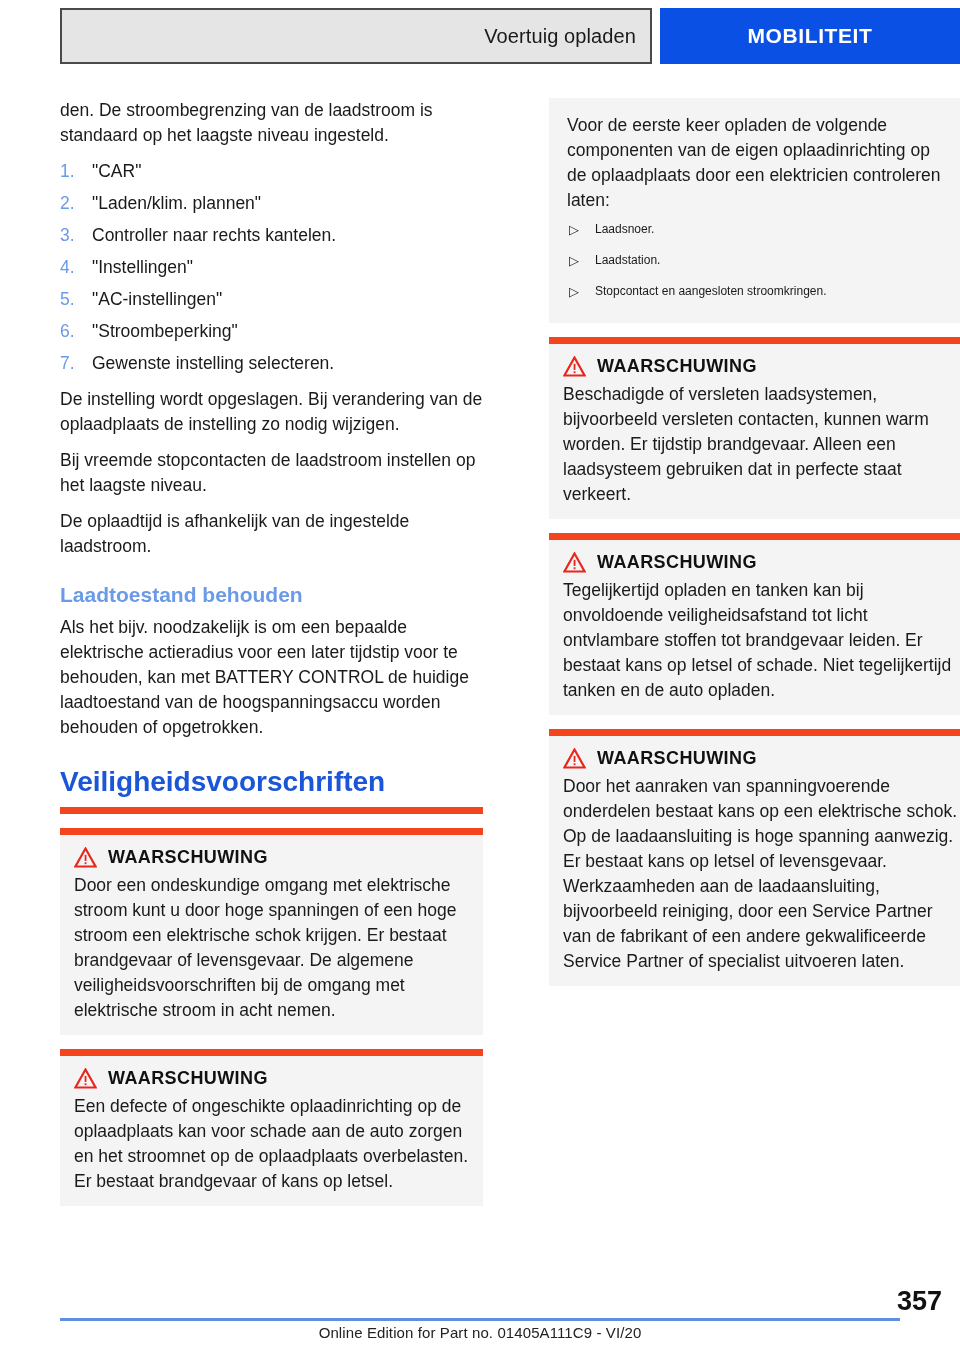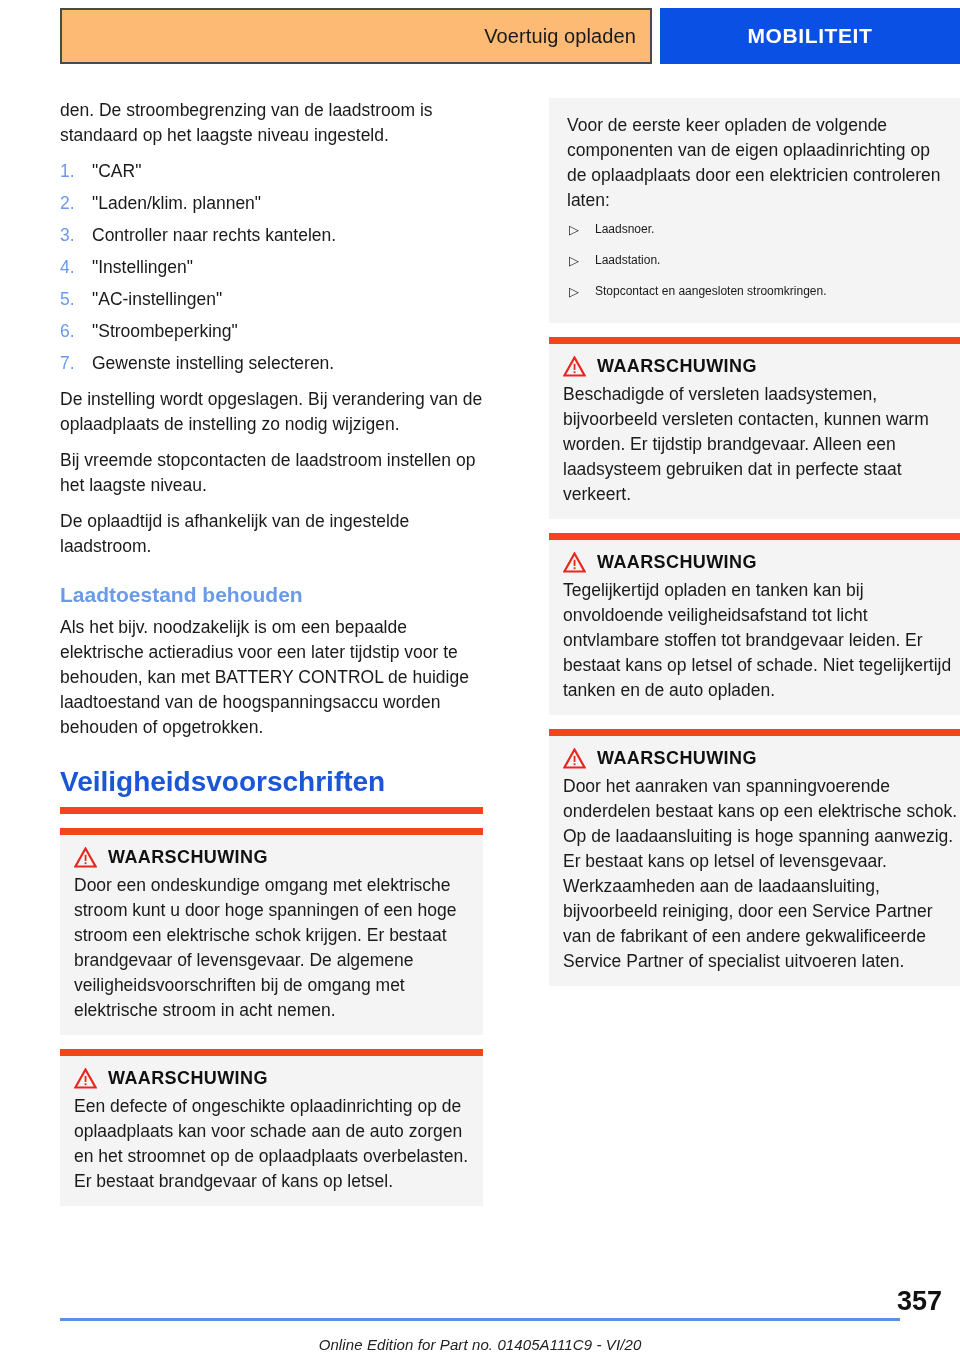--- a/index.html
+++ b/index.html
@@ -27,21 +27,21 @@
     align-items: stretch;
   }
   .header-section-box {
     flex: 0 0 592px;
     border: 2px solid #4a4a4a;
     box-sizing: border-box;
     display: flex;
     align-items: center;
     justify-content: flex-end;
     padding-right: 14px;
-    background: #fdba74;
+    background: #e5e5e5;
   }
   .header-section-title {
     font-size: 20px;
     color: #1a1a1a;
     letter-spacing: 0.1px;
   }
   .header-brand-box {
     flex: 1 1 auto;
     margin-left: 8px;
     background: #0a50e5;
@@ -212,27 +212,26 @@
   }
   .footer-rule {
     height: 3px;
     background: #5f8fe0;
     width: 840px;
     margin-top: 2px;
   }
   .footer-edition {
     position: absolute;
     left: 0;
-    top: 50px;
+    top: 38px;
     width: 840px;
     text-align: center;
     font-size: 15px;
     color: #222222;
     letter-spacing: 0.1px;
-    font-style: italic;
   }
   .footer-watermark {
     position: absolute;
     right: 0;
     top: 36px;
     font-size: 23px;
     color: #b9b9b9;
     letter-spacing: 0.2px;
   }
 </style>

